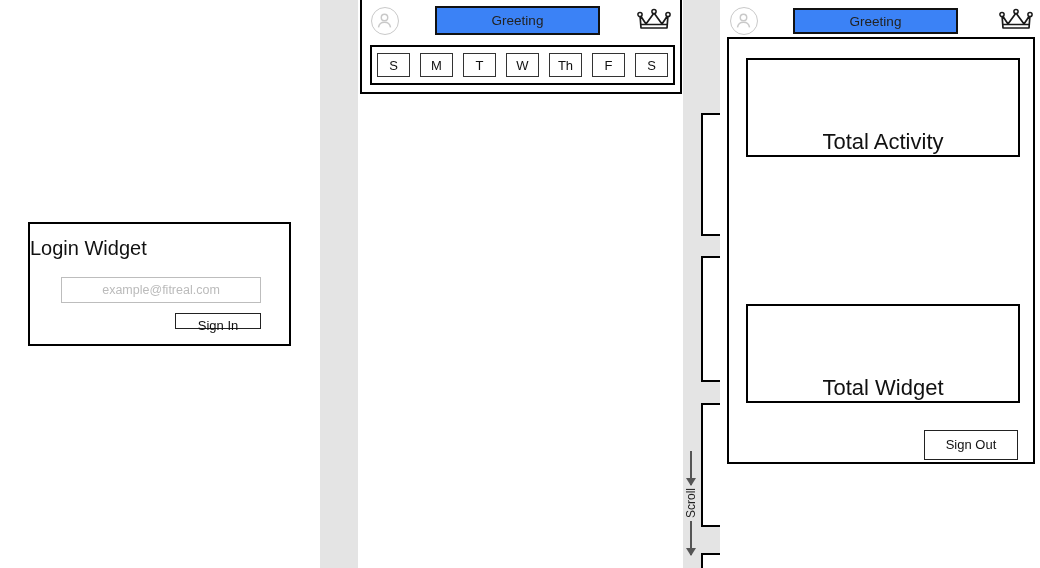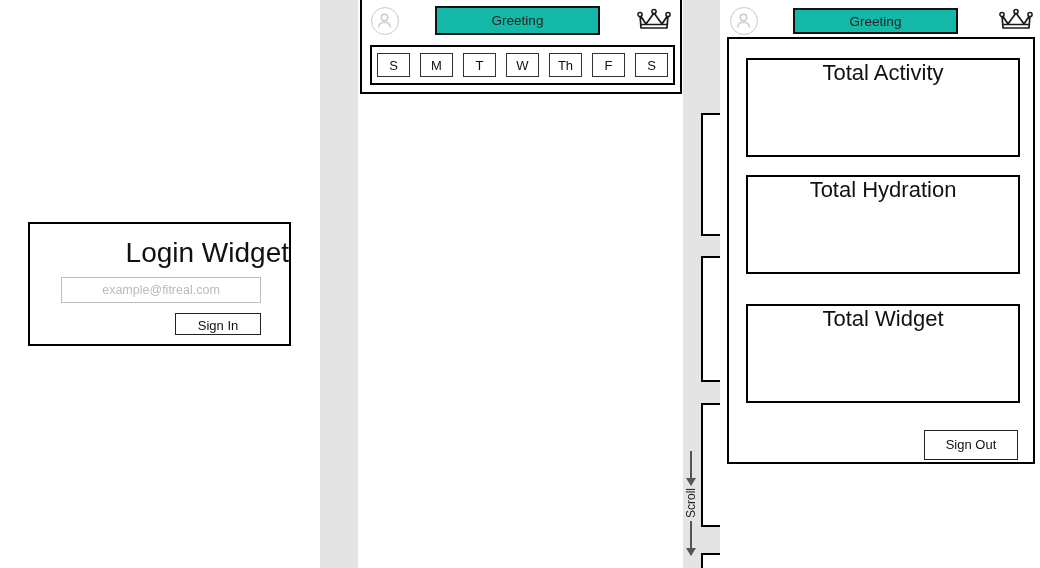--- a/index.html
+++ b/index.html
@@ -28,43 +28,43 @@
     left: 28px; top: 222px;
     width: 263px; height: 124px;
     box-sizing: border-box;
     border: 2px solid #000000;
     background: #ffffff;
   }
   #login-title {
     position: absolute;
     left: 0; top: 13px;
     width: 100%;
-    text-align: right;
-    font-size: 28px;
+    text-align: left;
+    font-size: 20px;
     color: #111111;
   }
   #login-email-input {
     position: absolute;
     left: 31px; top: 53px;
     width: 200px; height: 24px;
     box-sizing: border-box;
     border: 1px solid #bdbdbd;
     background: #ffffff;
     font-family: "Liberation Sans", sans-serif;
     font-size: 12.5px;
     color: #9a9a9a;
     text-align: center;
     outline: none;
     padding: 12px;
   }
   #login-email-input::placeholder { color: #bbbbbb; }
   #login-signin-button {
     position: absolute;
     left: 145px; top: 89px;
-    width: 86px; height: 22px;
+    width: 86px; height: 16px;
     box-sizing: border-box;
     border: 1.5px solid #222222;
     background: #ffffff;
     font-family: "Liberation Sans", sans-serif;
     font-size: 13px;
     color: #111111;
     text-align: center;
     line-height: 21px;
     cursor: pointer;
   }
@@ -99,21 +99,21 @@
     width: 28px; height: 28px;
     border-radius: 50%;
     border: 1.5px solid #c9c9c9;
     box-sizing: border-box;
   }
   .avatar-icon svg { display: block; }
   .greeting-box {
     position: absolute;
     box-sizing: border-box;
     border: 2px solid #111111;
-    background: #14b8a6;
+    background: #3b82f6;
     display: flex;
     align-items: center;
     justify-content: center;
     font-size: 13.5px;
     color: #222222;
   }
   .crown-icon { position: absolute; }
   .crown-icon svg { display: block; }
 
   #dashboard-header .avatar-icon { left: 9px; top: 7px; }
@@ -234,21 +234,21 @@
     background: #ffffff;
   }
   .summary-widget {
     position: absolute;
     left: 17px;
     width: 274px;
     box-sizing: border-box;
     border: 2px solid #000000;
     background: #ffffff;
     display: flex;
-    align-items: flex-start;
+    align-items: flex-end;
     justify-content: center;
   }
   #summary-activity  { top: 19px;  height: 99px; }
   #summary-hydration { top: 136px; height: 99px; }
   #summary-sleep     { top: 265px; height: 99px; }
   .summary-title {
     font-size: 22px;
     color: #111111;
   }
   #summary-signout-button {
@@ -362,20 +362,17 @@
     <circle cx="4" cy="9.5" r="2.1" fill="#ffffff" stroke="#1a1a1a" stroke-width="1.5"></circle>
     <circle cx="18" cy="6.5" r="2.1" fill="#ffffff" stroke="#1a1a1a" stroke-width="1.5"></circle>
     <circle cx="32" cy="9.5" r="2.1" fill="#ffffff" stroke="#1a1a1a" stroke-width="1.5"></circle>
   </svg>
 </div>
 
 <div id="summary-card">
   <div class="summary-widget" id="summary-activity">
     <div class="summary-title">Total Activity</div>
   </div>
-  <div class="summary-widget" id="summary-hydration">
-    <div class="summary-title">Total Hydration</div>
-  </div>
   <div class="summary-widget" id="summary-sleep">
     <div class="summary-title">Total Widget</div>
   </div>
   <button id="summary-signout-button">Sign Out</button>
 </div>
 
 </body></html>

